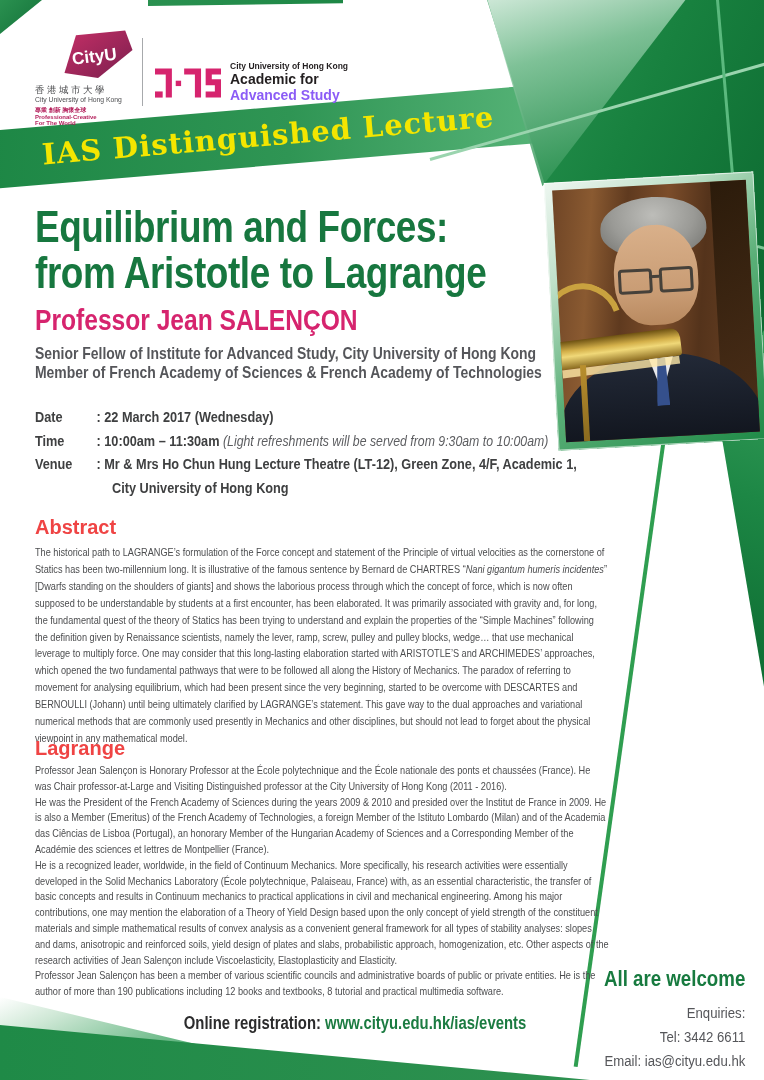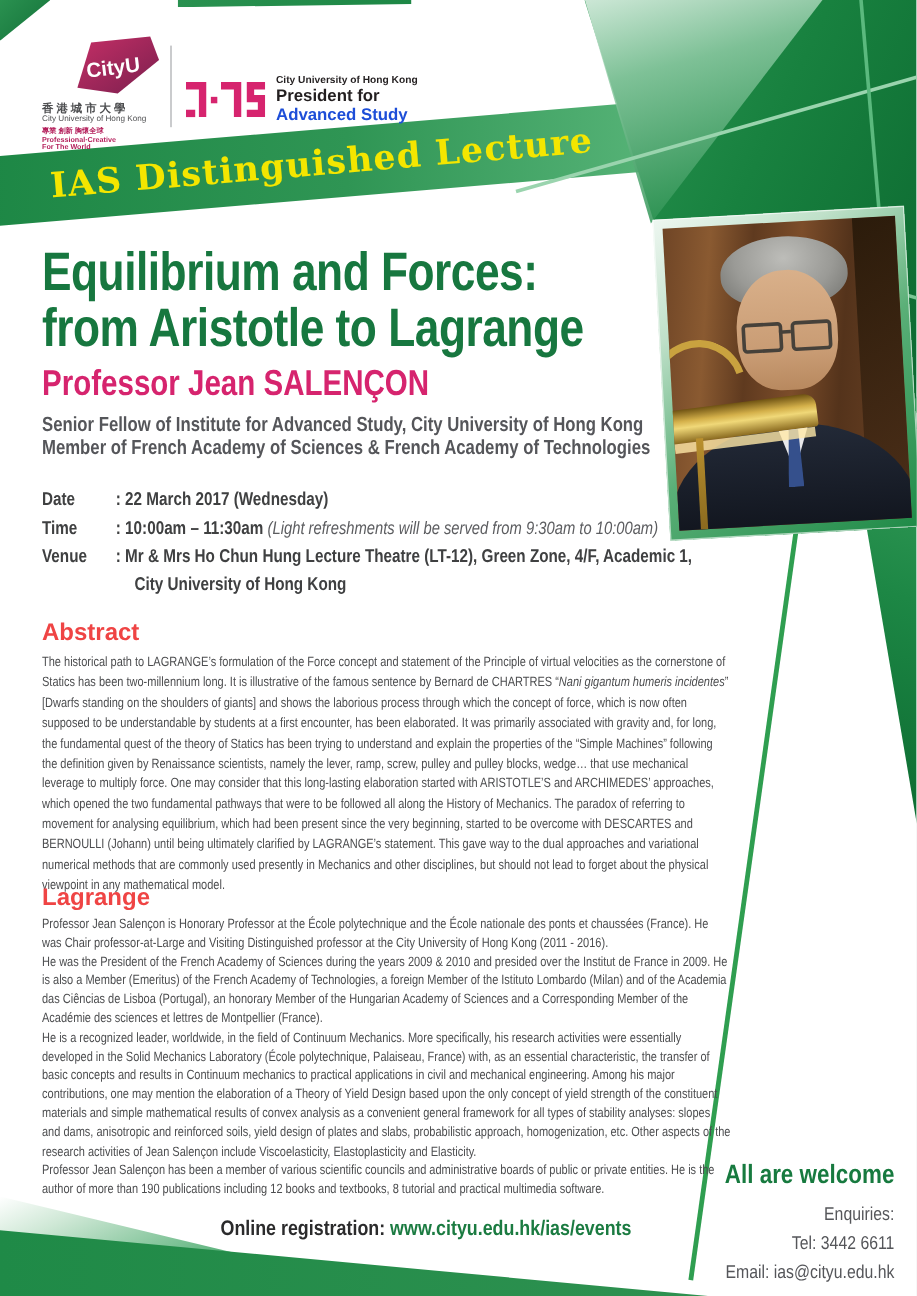--- a/index.html
+++ b/index.html
@@ -38,29 +38,29 @@
     transform:rotate(8deg);transform-origin:top center;}
   .wedge-bl-light{left:0;top:997px;width:345px;height:83px;
     background:linear-gradient(155deg,#ffffff 0%,#cfe8d6 18%,#5bb27b 55%,#2e9150 100%);
     clip-path:polygon(0 0,100% 100%,0 100%);}
   .wedge-bl-dark{left:0;top:1024px;width:590px;height:56px;
     background:linear-gradient(to right,#1f8a47,#2e9150);
     clip-path:polygon(0 2%,100% 100%,0 100%);}
 
   
   .cityu-gem{left:53px;top:30px;}
-  .cityu-cjk{left:35px;top:84px;font-size:9.5px;letter-spacing:2.5px;color:#4d4e50;font-weight:bold;}
+  .cityu-cjk{left:35px;top:84px;font-size:9.5px;letter-spacing:2.5px;color:#4d4e50;font-weight:normal;}
   .cityu-en{left:35px;top:96px;font-size:6.8px;color:#4d4e50;}
   .cityu-tag{left:35px;top:107px;color:#b41f5b;font-weight:bold;line-height:6.5px;}
   .cityu-tag div{font-size:6px;}
   .logo-divider{left:142px;top:38px;width:1px;height:68px;background:#a7a9ac;}
   .ias-blocks{left:155px;top:64px;}
   .ias-univ{left:230px;top:61px;font-size:8.5px;font-weight:bold;color:#231f20;}
   .ias-line1{left:230px;top:71px;font-size:14px;font-weight:bold;color:#231f20;}
-  .ias-line2{left:230px;top:87px;font-size:14px;font-weight:bold;color:#1d4ed8;}
+  .ias-line2{left:230px;top:87px;font-size:14px;font-weight:bold;color:#8b5cf6;}
 
   
   .sx{transform:scaleX(0.82);transform-origin:left top;white-space:nowrap;}
   .title{left:35px;top:204px;font-size:45px;line-height:46px;font-weight:bold;color:#17773f;
          letter-spacing:-0.5px;}
   .speaker{left:35px;top:303px;font-size:30px;font-weight:bold;color:#d6246e;}
   .affil{left:35px;top:344px;font-size:17px;font-weight:bold;color:#55565a;line-height:19px;}
 
   
   .details{left:35px;top:405px;font-size:15.5px;font-weight:bold;color:#3f4041;line-height:23.5px;}
@@ -169,21 +169,21 @@
   <svg class="abs ias-blocks z2" width="66" height="38" viewBox="0 0 86 46">
     <g fill="#d6246e">
       <path d="M0,4 H22 V42 H14 V12 H0 Z"></path>
       <rect x="0" y="34" width="10" height="8"></rect>
       <rect x="27" y="20" width="7" height="7"></rect>
       <path d="M38,4 H60 V42 H52 V12 H38 Z"></path>
       <path d="M66,4 H86 V12 H74 V18 H86 V42 H66 V34 H78 V26 H66 Z"></path>
     </g>
   </svg>
   <div class="abs ias-univ z2">City University of Hong Kong</div>
-  <div class="abs ias-line1 z2">President for</div>
+  <div class="abs ias-line1 z2">Academic for</div>
   <div class="abs ias-line2 z2">Advanced Study</div>
 
   <div class="abs photo-frame z3">
     <div class="photo-inner">
       <div class="abs ph-shadowcol"></div>
       <div class="abs ph-hair"></div>
       <div class="abs ph-face"></div>
       <div class="abs ph-lens l"></div>
       <div class="abs ph-lens r"></div>
       <div class="abs ph-bridge"></div>

